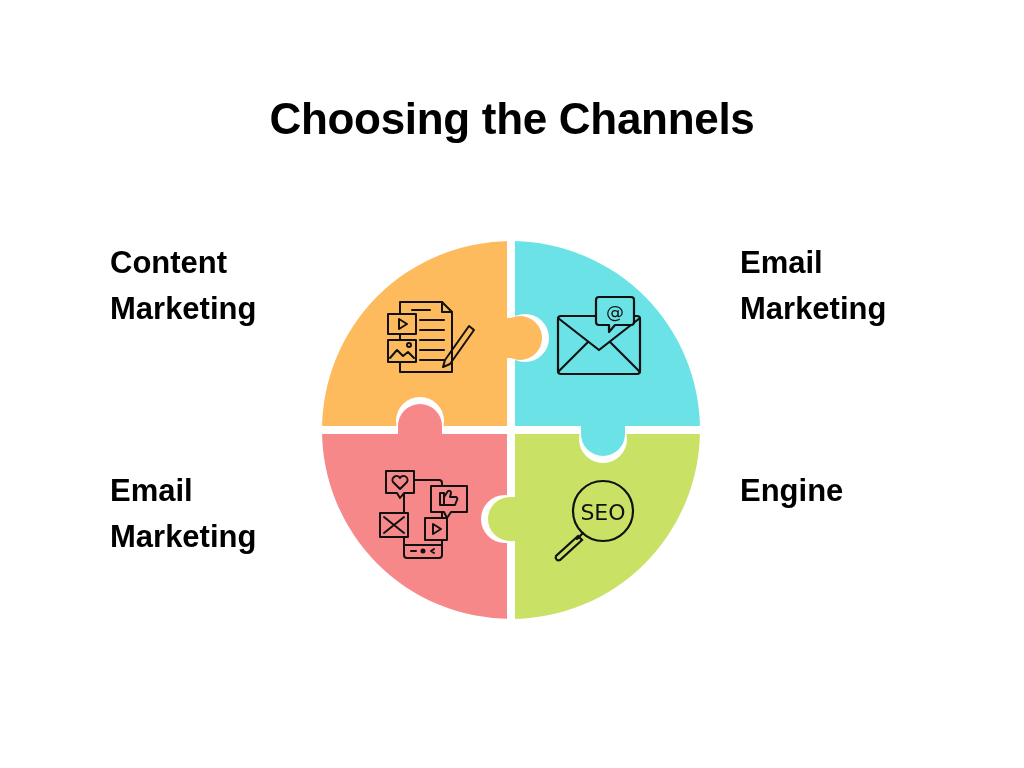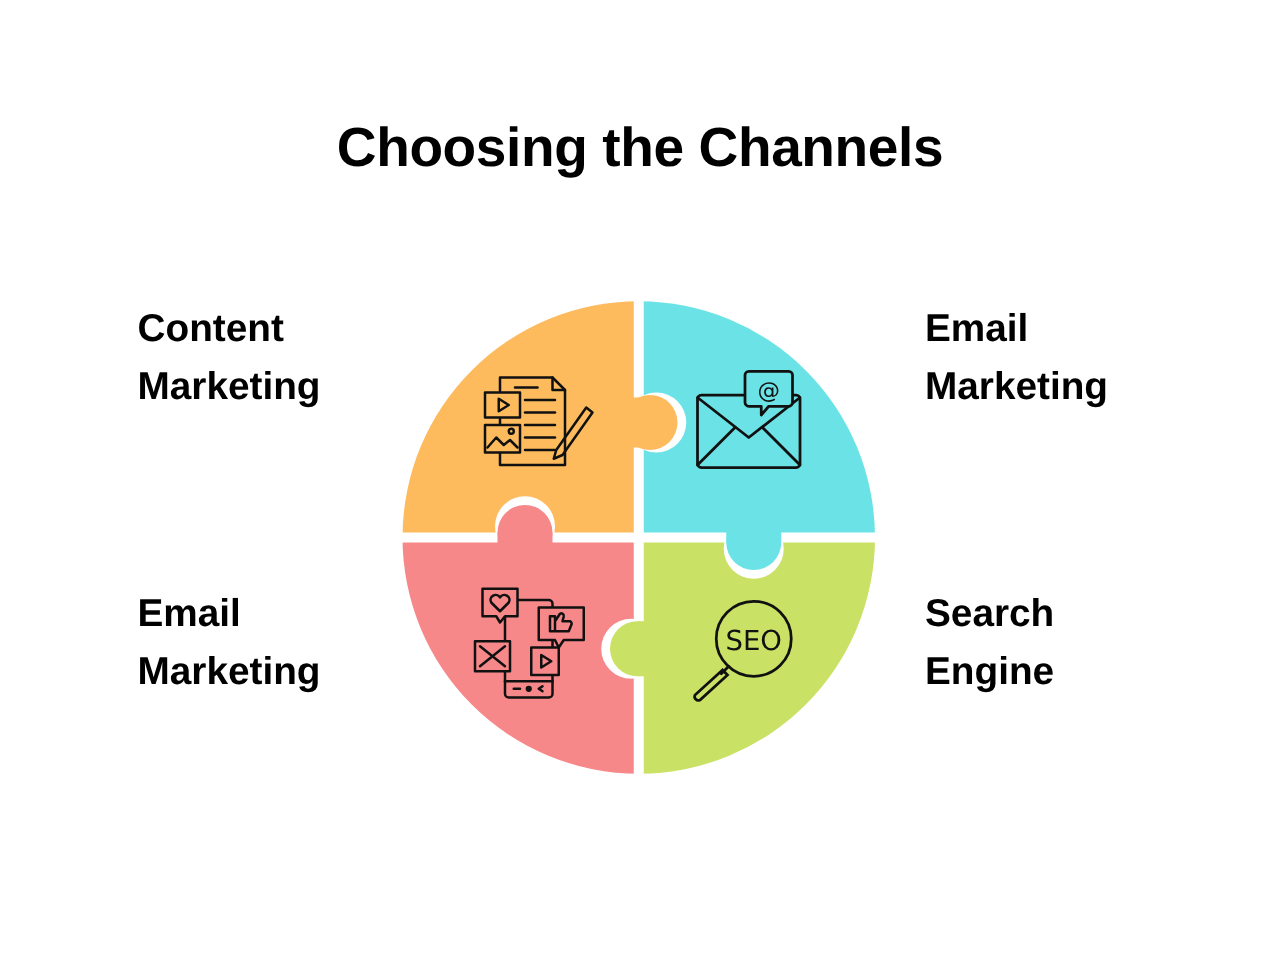--- a/index.html
+++ b/index.html
@@ -26,21 +26,20 @@
 </div>
 <div class="label" id="lbl-email">
   <span>Email</span>
   <span>Marketing</span>
 </div>
 <div class="label" id="lbl-social">
   <span>Email</span>
   <span>Marketing</span>
 </div>
 <div class="label" id="lbl-seo">
-  <span>Search</span>
   <span>Engine</span>
 </div>
 
 <svg class="puzzle" width="1024" height="768" viewBox="0 0 1024 768">
   <defs>
     <clipPath id="circ">
         <circle cx="511" cy="430" r="189"></circle>
       </clipPath>
   </defs>
   <g clip-path="url(#circ)">

